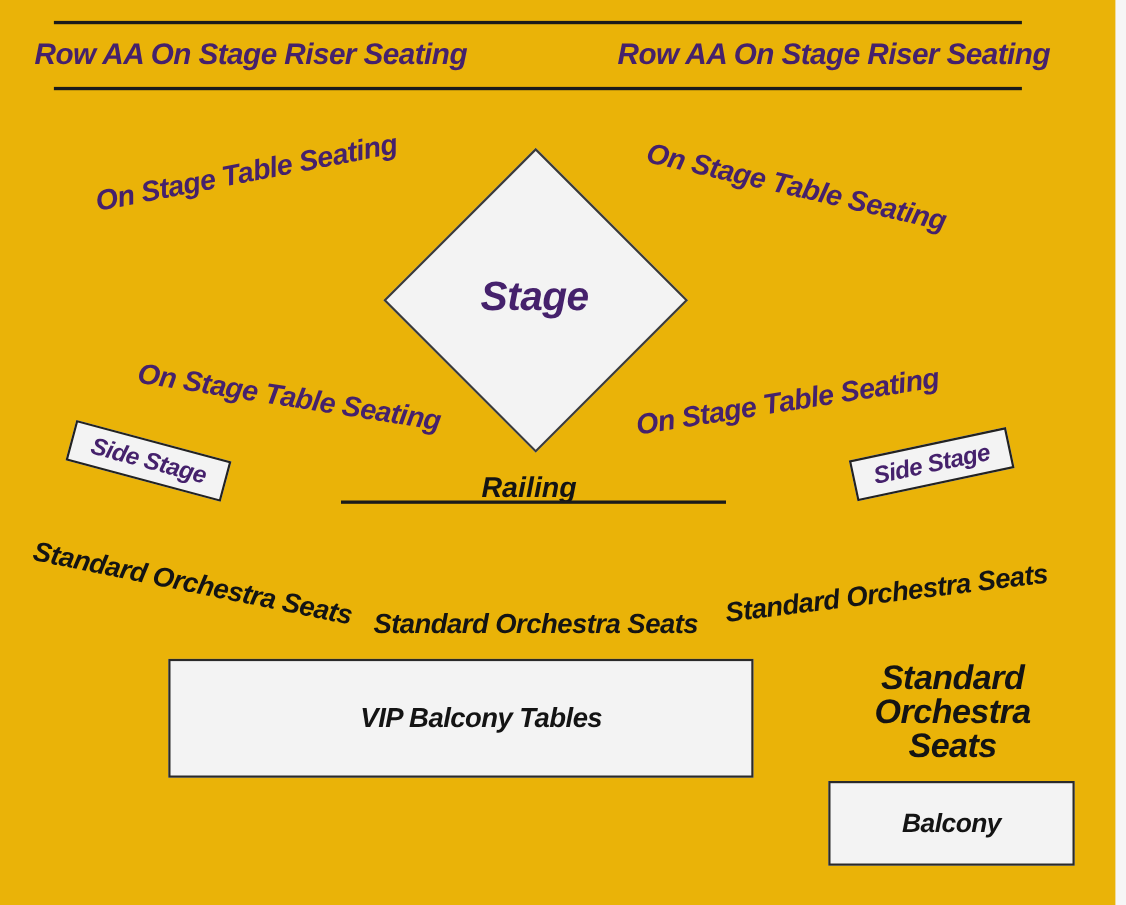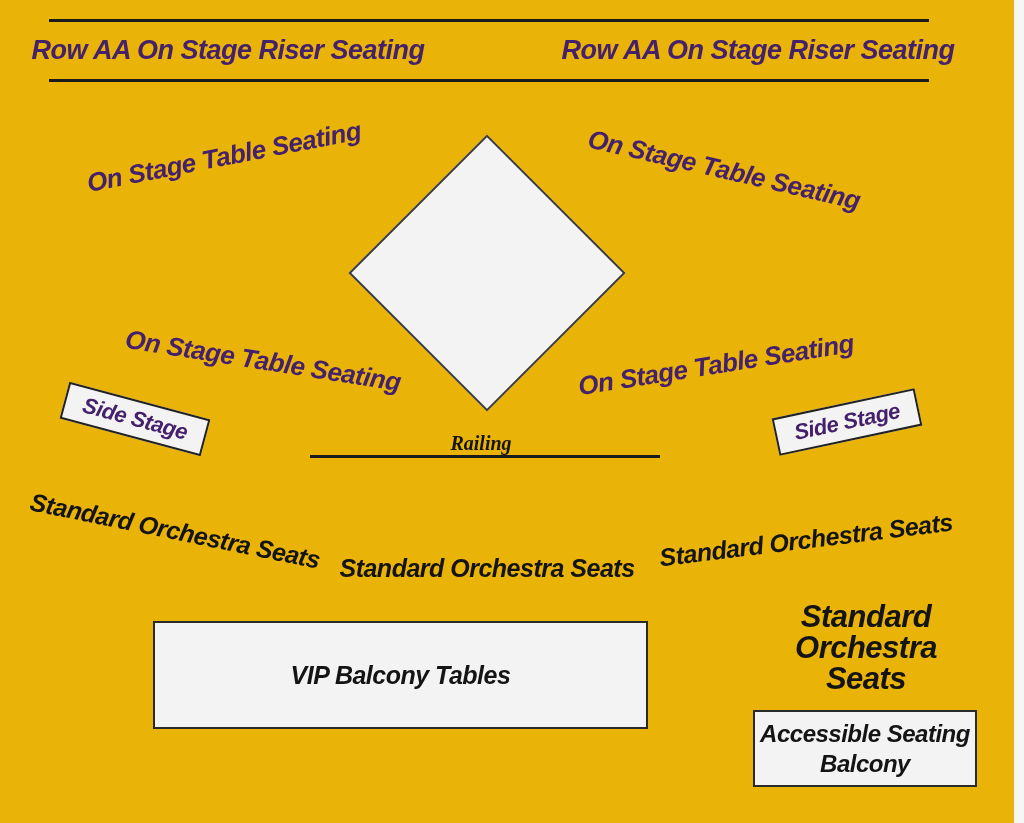--- a/index.html
+++ b/index.html
@@ -51,29 +51,29 @@
     background:var(--fill);
     border:2px solid #222222;
     display:flex;align-items:center;justify-content:center;
   }
   .side-box span{
     font-size:22px;font-style:italic;font-weight:bold;
     color:var(--purple);white-space:nowrap;letter-spacing:-0.5px;
   }
   .side-left{left:62px;top:400px;transform:rotate(15deg);}
   .side-right{left:774px;top:403px;transform:rotate(-12deg);}
-  .railing-label{font-size:20px;font-family:Liberation Serif, serif;}
+  .railing-label{font-size:26px;}
   .big-box{
     position:absolute;
     background:var(--fill);
     border:2px solid #2a2a2a;
     display:flex;align-items:center;justify-content:center;
     flex-direction:column;
   }
-  .vip-box{left:153px;top:621px;width:491px;height:104px;}
+  .vip-box{left:153px;top:599px;width:491px;height:104px;padding-left:37px;}
   .vip-box span{
     font-size:25px;font-style:italic;font-weight:bold;color:var(--ink);
     letter-spacing:-0.5px;
   }
   .acc-box{left:753px;top:710px;width:220px;height:73px;}
   .acc-box span{
     font-size:24px;font-style:italic;font-weight:bold;color:var(--ink);
     line-height:30px;letter-spacing:-0.5px;
   }
   .two-line{
@@ -91,20 +91,21 @@
 <body>
 
 <div class="canvas">
 
   <div class="rule" style="left:49px;top:19px;width:880px;"></div>
   <div class="rule" style="left:49px;top:79px;width:880px;"></div>
   <div class="lbl purple hdr" style="left:228px;top:50px;">Row AA On Stage Riser Seating</div>
   <div class="lbl purple hdr" style="left:758px;top:50px;">Row AA On Stage Riser Seating</div>
 
   <div class="stage-diamond"></div>
+  <div class="stage-label">Stage</div>
 
   <div class="lbl purple tbl" style="left:224px;top:157px;transform:translate(-50%,-50%) rotate(-11deg);">On Stage Table Seating</div>
   <div class="lbl purple tbl" style="left:724px;top:170px;transform:translate(-50%,-50%) rotate(13deg);">On Stage Table Seating</div>
   <div class="lbl purple tbl" style="left:263px;top:361px;transform:translate(-50%,-50%) rotate(9deg);">On Stage Table Seating</div>
   <div class="lbl purple tbl" style="left:716px;top:365px;transform:translate(-50%,-50%) rotate(-9deg);">On Stage Table Seating</div>
 
   <div class="side-box side-left">
     <span>Side Stage</span>
   </div>
   <div class="side-box side-right">
@@ -121,19 +122,18 @@
     <span>Standard Orchestra</span><br>
     <span>Seats</span>
   </div>
 
   <div class="big-box vip-box">
     <span>VIP Balcony Tables</span>
   </div>
 
 
   <div class="big-box acc-box">
-    <span style="text-align:center;">Accessible Seating</span>
     <span style="text-align:center;">Balcony</span>
   </div>
 
   <div class="edge-strip"></div>
 
 </div>
 
 </body></html>

